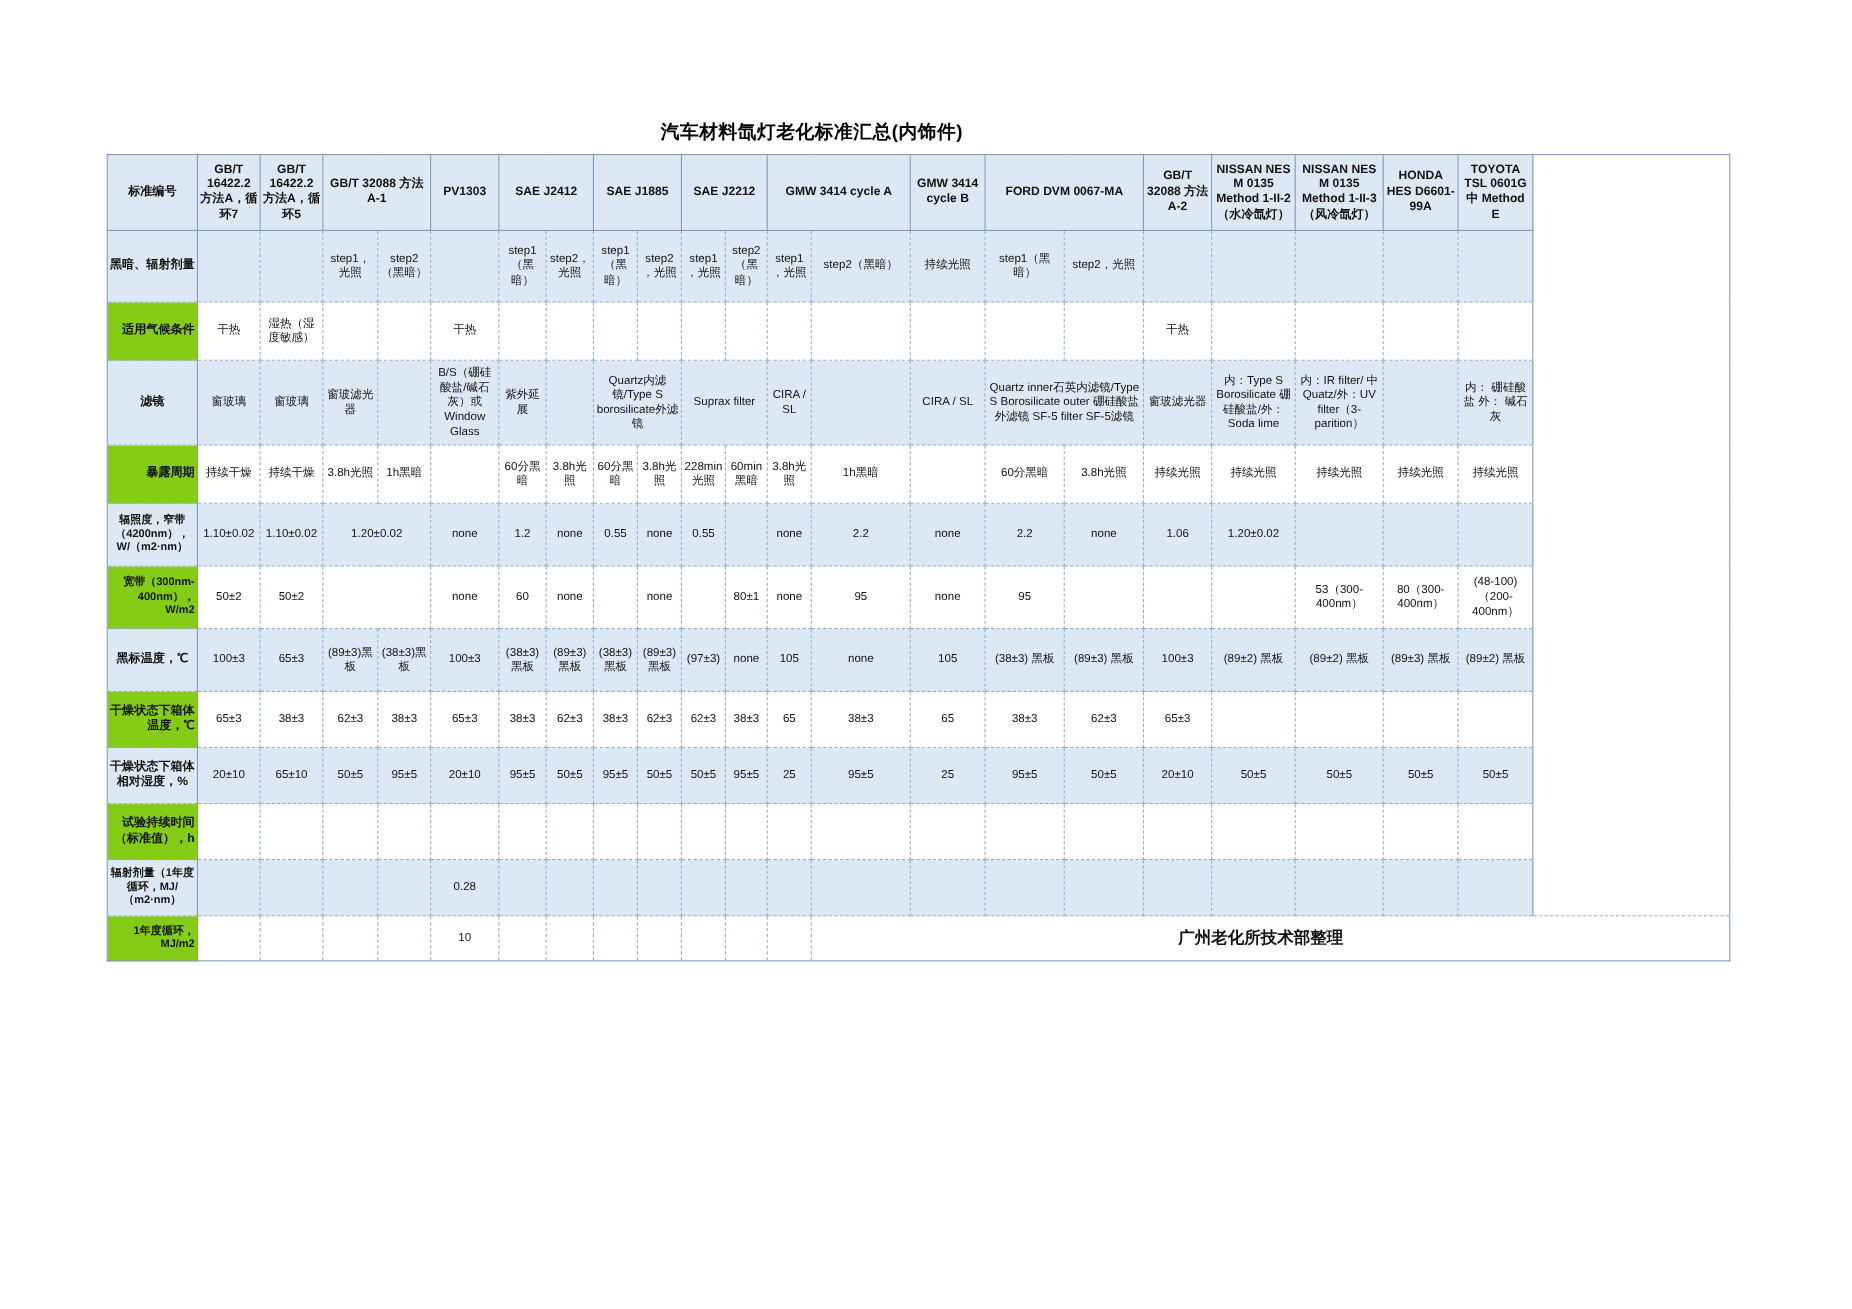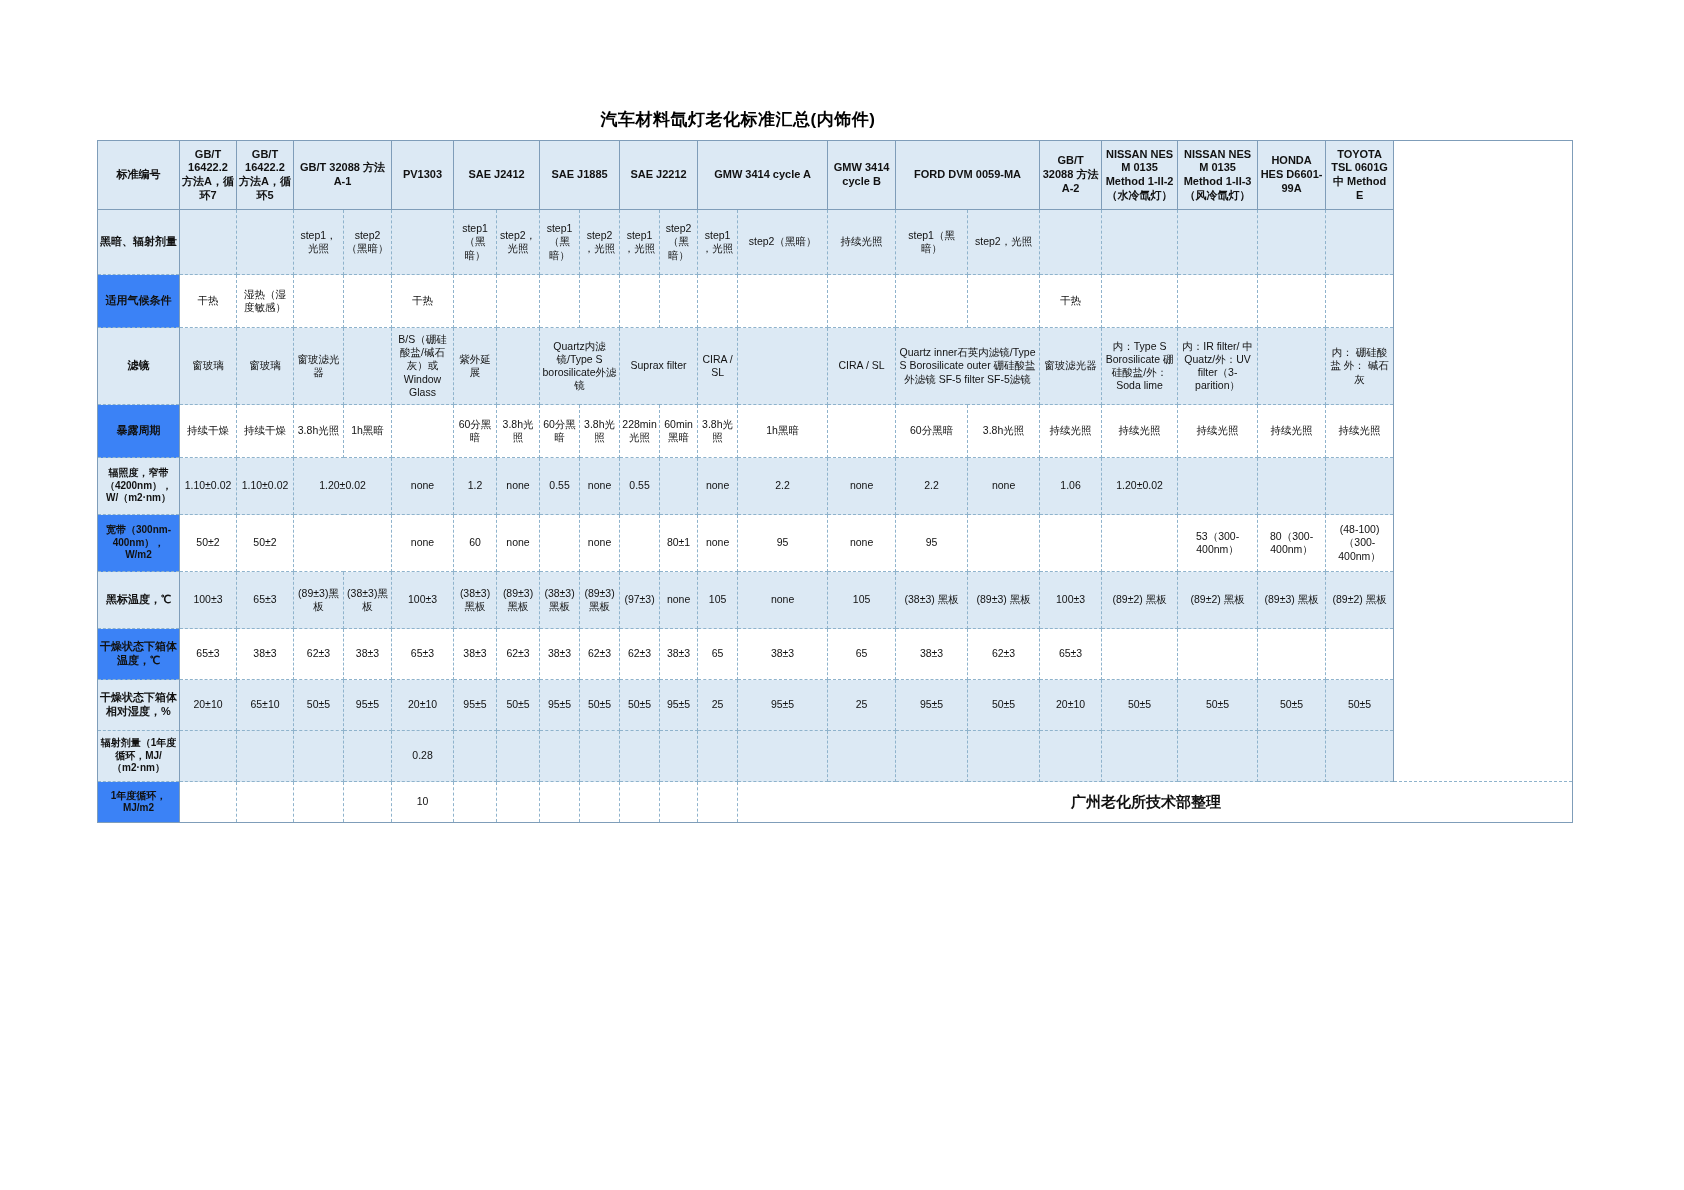--- a/index.html
+++ b/index.html
@@ -71,21 +71,22 @@
   table.matrix tbody tr td:last-child {
     border-right: 1px solid #7f9db9;
   }
   table.matrix tbody tr.shade-a td {
     background: #dce9f4;
   }
   table.matrix tbody tr.shade-b td {
     background: #ffffff;
   }
   table.matrix tbody tr.shade-b td:first-child {
-    background: #3b82f6;
+    background: #84cc16;
+    text-align: right;
   }
   table.matrix tbody tr:last-child td {
     border-bottom: 1px solid #7f9db9;
   }
   
   tr[data-h="58"] td { height: 58px; }
   tr[data-h="46"] td { height: 46px; }
   tr[data-h="70"] td { height: 70px; }
   tr[data-h="50"] td { height: 50px; }
   tr[data-h="34"] td { height: 34px; }
@@ -139,21 +140,21 @@
           <th>标准编号</th>
           <th>GB/T 16422.2 方法A，循环7</th>
           <th>GB/T 16422.2 方法A，循环5</th>
           <th colspan="2">GB/T 32088 方法 A-1</th>
           <th>PV1303</th>
           <th colspan="2">SAE J2412</th>
           <th colspan="2">SAE J1885</th>
           <th colspan="2">SAE J2212</th>
           <th colspan="2">GMW 3414 cycle A</th>
           <th>GMW 3414 cycle B</th>
-          <th colspan="2">FORD DVM 0059-MA</th>
+          <th colspan="2">FORD DVM 0067-MA</th>
           <th>GB/T 32088 方法A-2</th>
           <th>NISSAN NES M 0135 Method 1-II-2（水冷氙灯）</th>
           <th>NISSAN NES M 0135 Method 1-II-3（风冷氙灯）</th>
           <th>HONDA HES D6601-99A</th>
           <th>TOYOTA TSL 0601G 中 Method E</th>
         </tr>
       </thead>
       <tbody>
 
         <tr class="shade-a" data-h="58">
@@ -291,21 +292,21 @@
           <td>80±1</td>
           <td>none</td>
           <td>95</td>
           <td>none</td>
           <td>95</td>
           <td></td>
           <td></td>
           <td></td>
           <td>53（300-400nm）</td>
           <td>80（300-400nm）</td>
-          <td>(48-100)（300-400nm）</td>
+          <td>(48-100)（200-400nm）</td>
         </tr>
 
         <tr class="shade-a" data-h="50">
           <td>黑标温度，℃</td>
           <td>100±3</td>
           <td>65±3</td>
           <td>(89±3)黑板</td>
           <td>(38±3)黑板</td>
           <td>100±3</td>
           <td>(38±3)黑板</td>
@@ -369,20 +370,44 @@
           <td>25</td>
           <td>95±5</td>
           <td>50±5</td>
           <td>20±10</td>
           <td>50±5</td>
           <td>50±5</td>
           <td>50±5</td>
           <td>50±5</td>
         </tr>
 
+        <tr class="shade-b" data-h="44">
+          <td>试验持续时间（标准值），h</td>
+          <td></td>
+          <td></td>
+          <td></td>
+          <td></td>
+          <td></td>
+          <td></td>
+          <td></td>
+          <td></td>
+          <td></td>
+          <td></td>
+          <td></td>
+          <td></td>
+          <td></td>
+          <td></td>
+          <td></td>
+          <td></td>
+          <td></td>
+          <td></td>
+          <td></td>
+          <td></td>
+          <td></td>
+        </tr>
 
         <tr class="shade-a" data-h="44">
           <td class="small-label">辐射剂量（1年度循环，MJ/（m2·nm）</td>
           <td></td>
           <td></td>
           <td></td>
           <td></td>
           <td>0.28</td>
           <td></td>
           <td></td>

